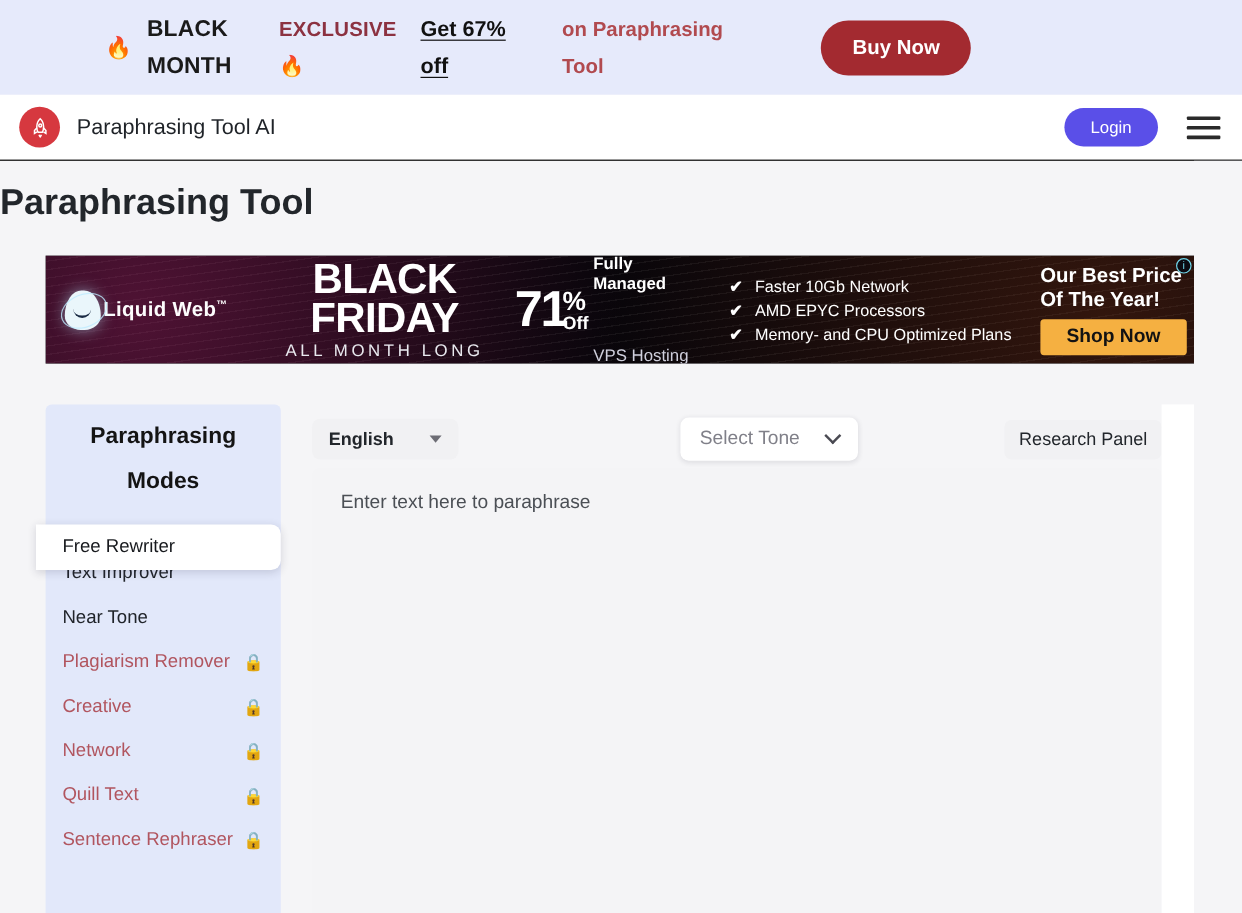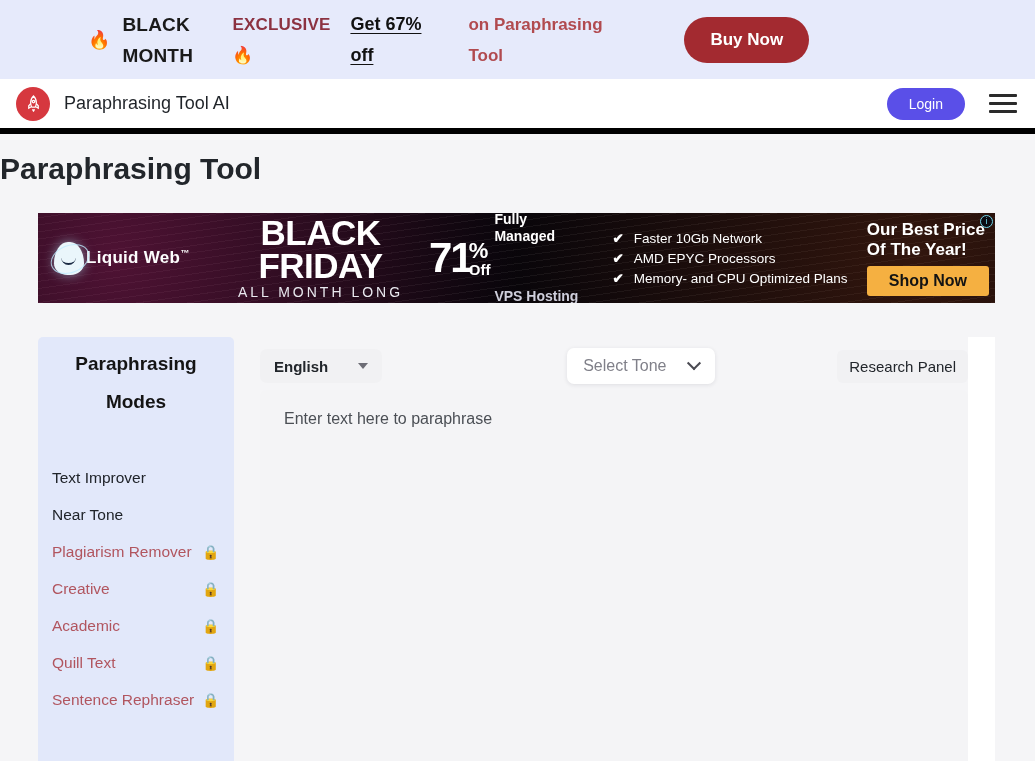--- a/index.html
+++ b/index.html
@@ -96,21 +96,21 @@
   
   .site-header {
     position: absolute;
     left: 0; top: 79px;
     width: 1035px;
     height: 55px;
     background: #ffffff;
     display: flex;
     align-items: center;
     padding: 0 18px 0 16px;
-    border-bottom: 6px solid #000000;
+    border-bottom: 1px solid #000000;
   }
   .brand {
     display: flex;
     align-items: center;
     gap: 14px;
     cursor: pointer;
   }
   .logo-circle {
     width: 34px; height: 34px;
     border-radius: 50%;
@@ -258,21 +258,21 @@
     margin-left: -3px;
   }
   .ad-pct-sym .s1 { font-size: 22px; font-weight: 800; }
   .ad-pct-sym .s2 { font-size: 15px; font-weight: 800; }
   .ad-vps {
     line-height: 1.18;
     font-size: 14px;
     font-weight: 700;
     margin-left: 4px;
   }
-  .ad-vps .dim { color: #cfcfdc; font-weight: 700; margin-top: 44px; }
+  .ad-vps .dim { color: #cfcfdc; font-weight: 400; margin-top: 44px; }
   .ad-features {
     margin-left: 34px;
     display: flex;
     flex-direction: column;
     gap: 4px;
     font-size: 13.5px;
   }
   .ad-feat {
     display: flex;
     align-items: center;
@@ -553,39 +553,42 @@
   <div class="ad-info">i</div>
 </div>
 <div class="ad-clip"></div>
 
 <div class="modes-sidebar">
   <div class="modes-heading">
     <div>Paraphrasing</div>
     <div>Modes</div>
   </div>
 
+  <div class="mode-item-selected" style="top:100px;">
+    <span>Free Rewriter</span>
+  </div>
 
   <div style="height:38px;"></div>
 
   <div class="mode-item">
     <span>Text Improver</span>
   </div>
   <div class="mode-item">
     <span>Near Tone</span>
   </div>
   <div class="mode-item locked">
     <span>Plagiarism Remover</span>
     <span class="mode-lock">🔒</span>
   </div>
   <div class="mode-item locked">
     <span>Creative</span>
     <span class="mode-lock">🔒</span>
   </div>
   <div class="mode-item locked">
-    <span>Academic</span>
+    <span>Network</span>
     <span class="mode-lock">🔒</span>
   </div>
   <div class="mode-item locked">
     <span>Quill Text</span>
     <span class="mode-lock">🔒</span>
   </div>
   <div class="mode-item locked">
     <span>Sentence Rephraser</span>
     <span class="mode-lock">🔒</span>
   </div>

